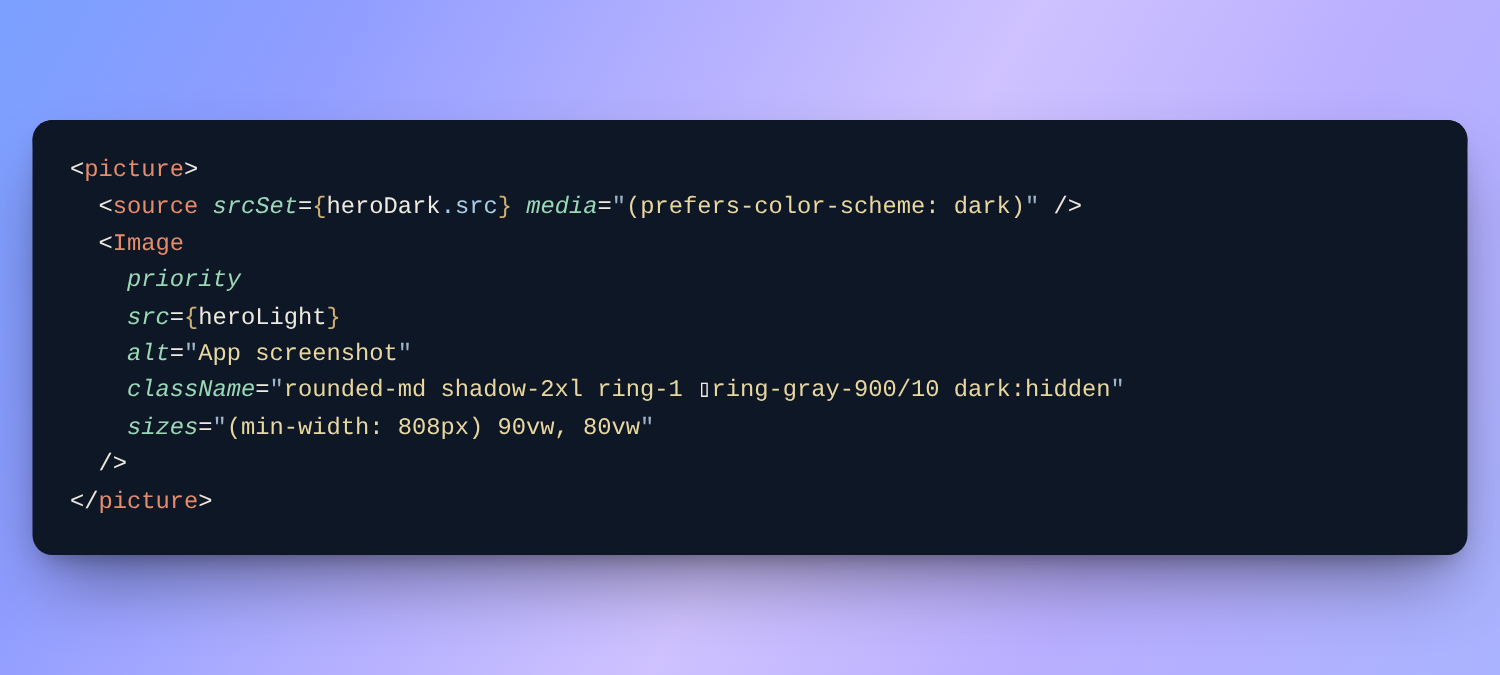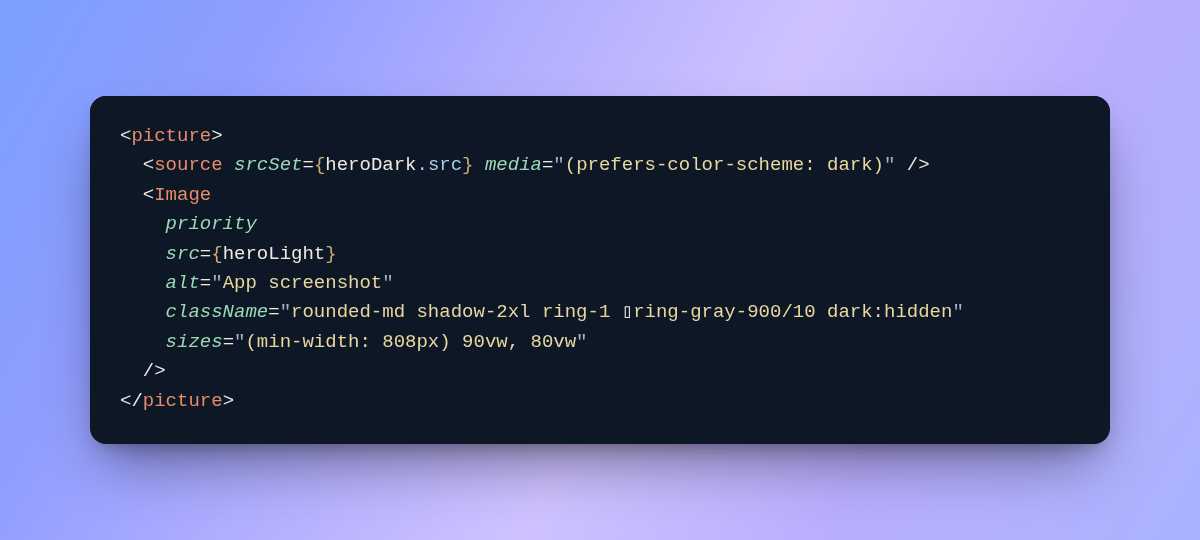--- a/index.html
+++ b/index.html
@@ -5,21 +5,21 @@
   * { margin: 0; padding: 0; box-sizing: border-box; }
   html, body { width: 1200px; height: 540px; overflow: hidden; }
   body {
     background: linear-gradient(120deg, #7aa0ff 0%, #8f9dff 18%, #b4b0ff 38%, #cfc2ff 55%, #b9aeff 75%, #a9b3ff 100%);
     display: flex;
     align-items: center;
     justify-content: center;
     font-family: ui-monospace, Menlo, Consolas, "Liberation Mono", monospace;
   }
   .card {
-    width: 1020px;
+    width: 1148px;
     background: #0e1726;
     border-radius: 16px;
     padding: 26px 30px 28px 30px;
     box-shadow: 0 30px 60px -15px rgba(0,0,0,0.45), 0 10px 20px -10px rgba(0,0,0,0.35);
     position: relative;
   }
   .topfade {
     position: absolute;
     left: 0; right: 0; top: 0;
     height: 22px;

